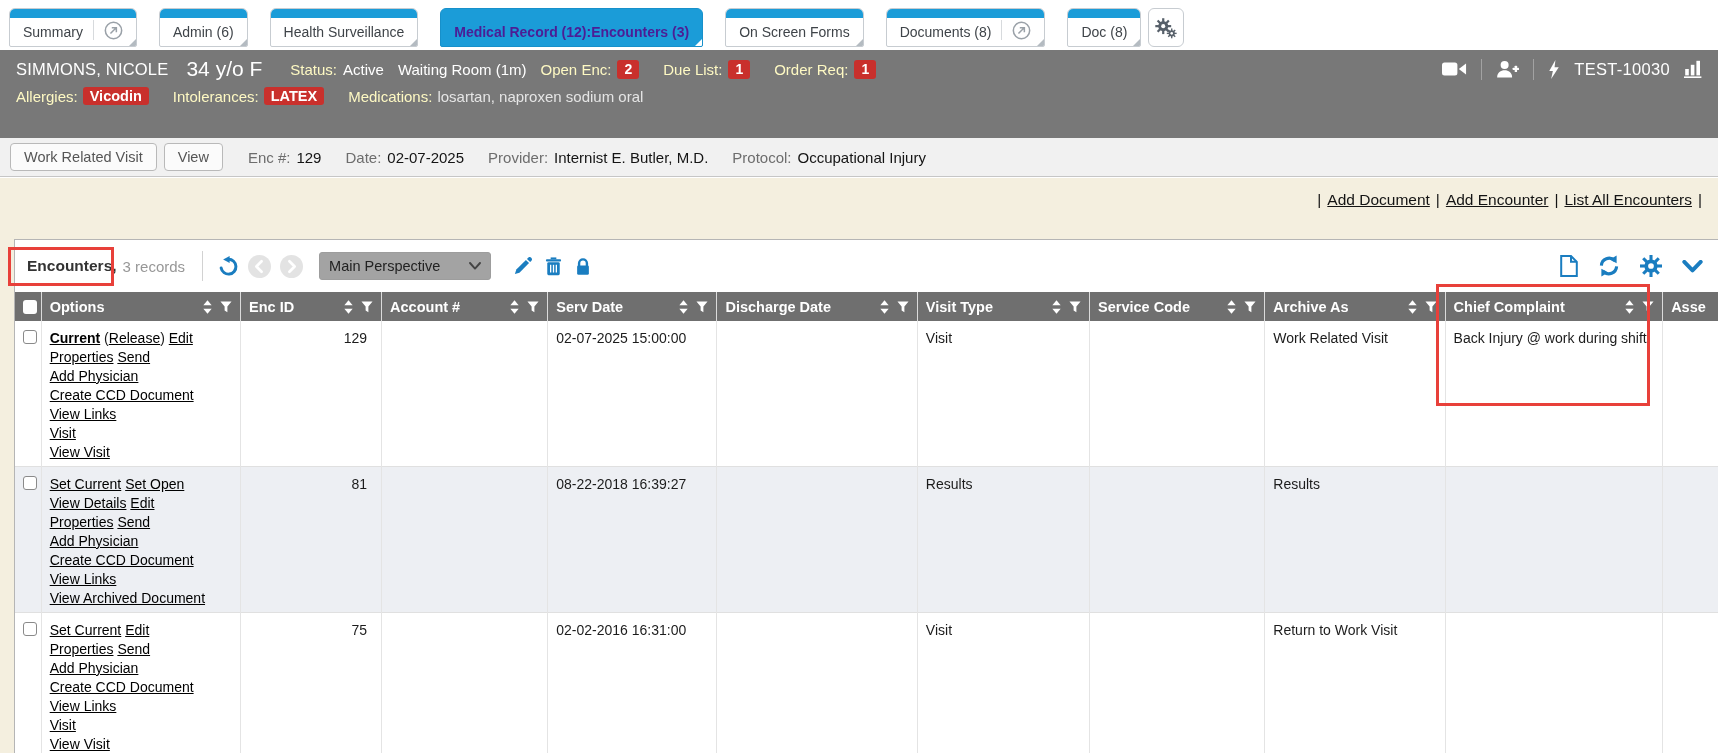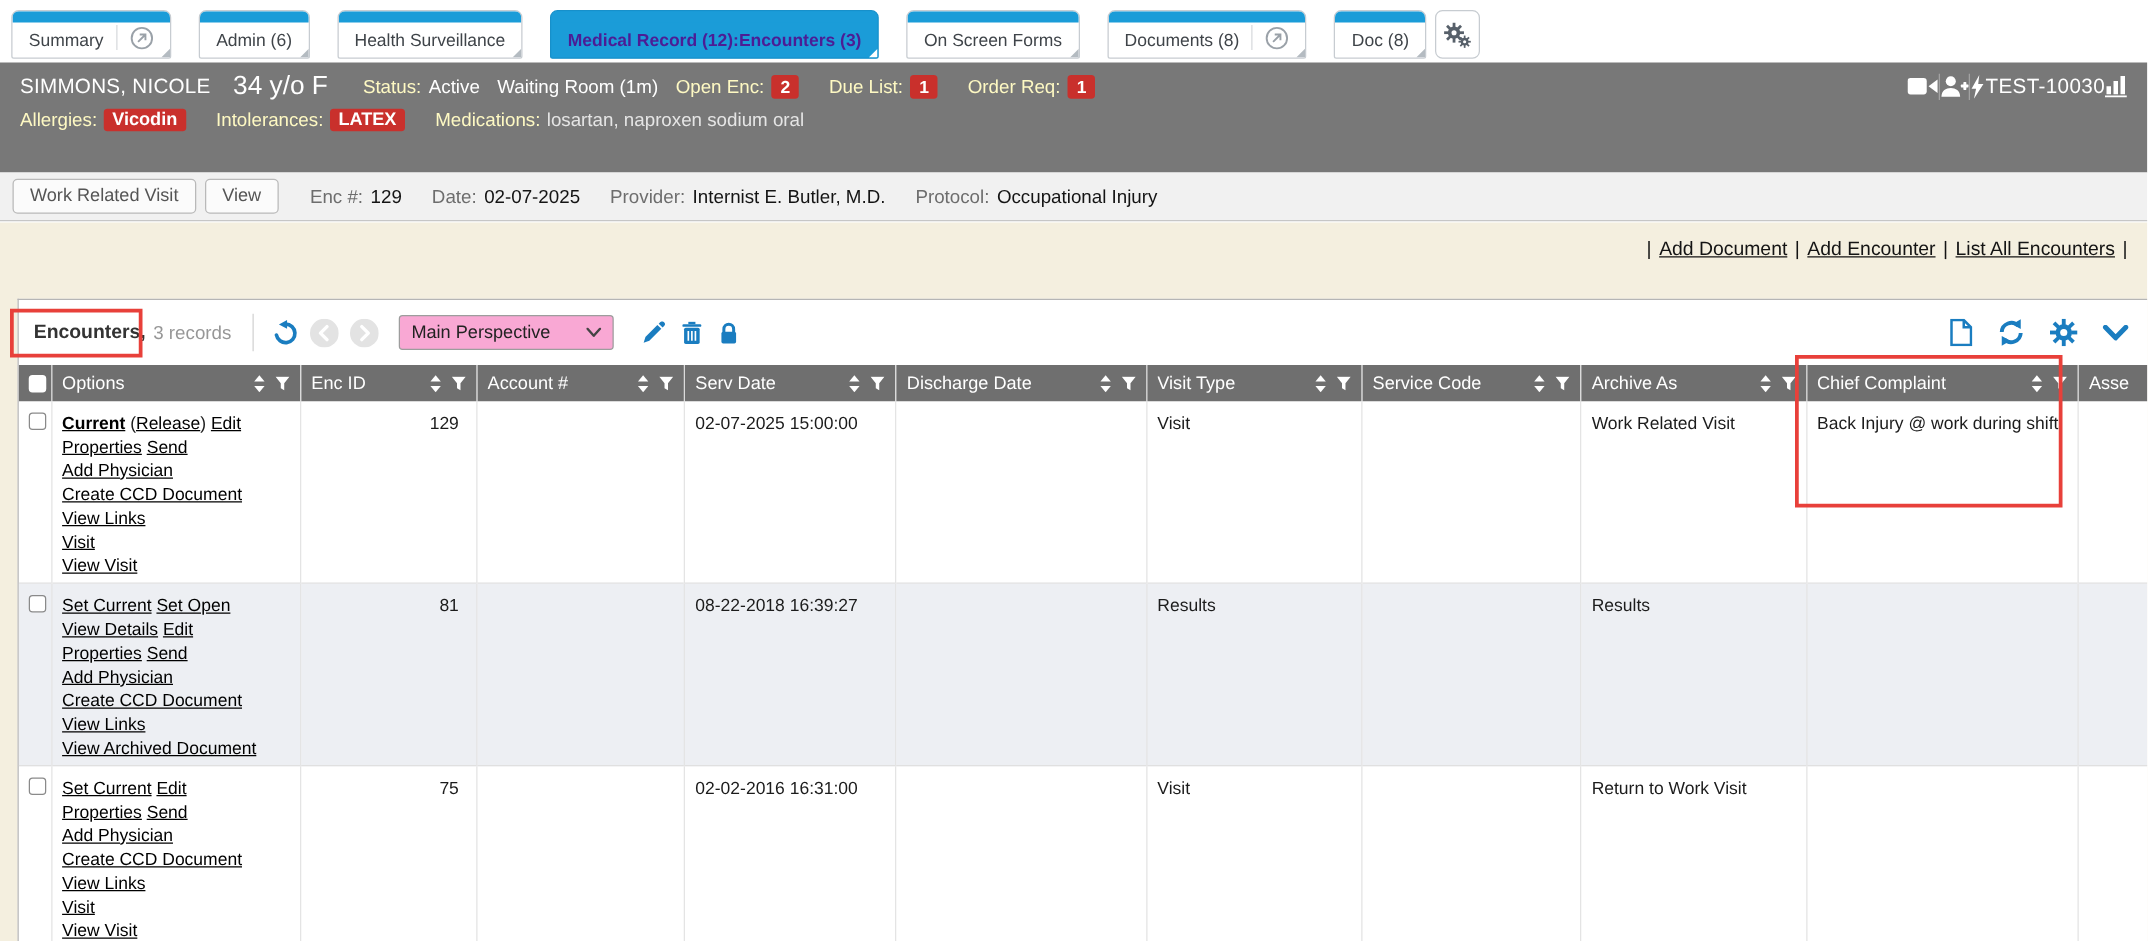--- a/index.html
+++ b/index.html
@@ -22,21 +22,21 @@
 
   
   .patient-block { position:absolute; top:50px; left:0; right:0; height:88px; background:#787878; color:#fff; }
   .pb-line1 { display:flex; align-items:center; padding:6px 14px 0 16px; height:32px; gap:14px; }
   .pb-name { font-size:16.5px; letter-spacing:.2px; }
   .pb-agesex { font-size:21px; margin-left:4px; }
   .pb-lbl { color:#fef9c3; font-size:15px; }
   .pb-val { color:#fff; font-size:15px; }
   .pb-badge { background:#c9302c; color:#fff; font-weight:bold; font-size:14px; padding:1px 7px; border-radius:3px; line-height:17px; cursor:pointer; }
   .pb-group { display:flex; align-items:center; gap:6px; }
-  .pb-right { margin-left:auto; display:flex; align-items:center; }
+  .pb-right { margin-left:auto; display:flex; align-items:center; gap:14px; }
   .pb-vdiv { width:1px; height:21px; background:#a2a2a2; }
   .pb-id { font-size:16.5px; color:#fff; letter-spacing:.3px; }
   .pb-line2 { padding:7px 14px 0 16px; font-size:15px; white-space:nowrap; }
   .pb-line3 { padding:5px 14px 0 16px; font-size:15px; display:flex; align-items:center; }
   .pb-line2 .pb-lbl, .pb-line3 .pb-lbl { margin-right:5px; }
   .pb-gap { display:inline-block; width:26px; }
   .allergy-badge { background:#c9302c; color:#fff; font-weight:bold; font-size:14.5px; padding:1px 7px; border-radius:3px; margin-right:4px; cursor:pointer; }
   .meds-val { color:#e5e5e5; }
 
   
@@ -54,27 +54,27 @@
 
   .panel { position:absolute; top:61px; left:14px; right:0; bottom:0; background:#fff; border:1px solid #b5b5b5; border-right:none; border-bottom:none; overflow:hidden; }
 
   
   .grid-toolbar { height:52px; display:flex; align-items:center; padding-left:12px; }
   .gt-title { font-weight:bold; font-size:15.5px; color:#333; }
   .gt-count { margin-left:6px; color:#979797; font-size:15px; }
   .gt-sep { width:1px; height:30px; background:#d2d2d2; margin:0 15px 0 17px; }
   .icon-btn { display:flex; align-items:center; justify-content:center; cursor:pointer; background:none; border:none; padding:0; }
   .gt-left { display:flex; align-items:center; gap:9px; }
-  .gt-select { margin-left:7px; width:172px; height:28px; border:1px solid #9d9d9d; border-radius:3px; background:#f9a8d4; display:flex; align-items:center; justify-content:space-between; padding:0 9px; font-size:14.5px; color:#222; cursor:pointer; }
+  .gt-select { margin-left:7px; width:172px; height:28px; border:1px solid #9d9d9d; border-radius:3px; background:#a3a3a3; display:flex; align-items:center; justify-content:space-between; padding:0 9px; font-size:14.5px; color:#222; cursor:pointer; }
   .gt-edit-icons { display:flex; align-items:center; gap:13px; margin-left:13px; }
   .gt-right { margin-left:auto; display:flex; align-items:center; gap:20px; padding-right:15px; }
 
   
   table.grid { border-collapse:collapse; table-layout:fixed; width:1900px; }
-  .grid th { background:#6f6f6f; color:#fff; font-weight:normal; font-size:14.5px; text-align:left; height:29px; padding:0 6px 0 8px; border-right:1px solid rgba(255,255,255,.75); }
+  .grid th { background:#6f6f6f; color:#fff; font-weight:bold; font-size:14.5px; text-align:left; height:29px; padding:0 6px 0 8px; border-right:1px solid rgba(255,255,255,.75); }
   .th-flex { display:flex; align-items:center; }
   .th-label { flex:1 1 auto; white-space:nowrap; overflow:hidden; }
   .th-icons { display:flex; align-items:center; gap:8px; padding-right:2px; }
   .hcb { width:14px; height:14px; background:#fff; border-radius:3px; margin:0 auto; cursor:pointer; }
   .grid td { vertical-align:top; border-right:1px solid #e4e4e4; padding:8px 8px 4px 8px; font-size:14px; color:#1c1c1c; line-height:19px; }
   .grid tr.row + tr.row td { border-top:1px solid #e0e0e0; }
   .grid tr.alt { background:#edeff3; }
   .cb { width:14px; height:14px; background:#fff; border:1.5px solid #8a8a8a; border-radius:3px; margin:1px auto 0; cursor:pointer; }
   .opt-line { white-space:nowrap; }
   .opt-link { color:#000; text-decoration:underline; cursor:pointer; }

